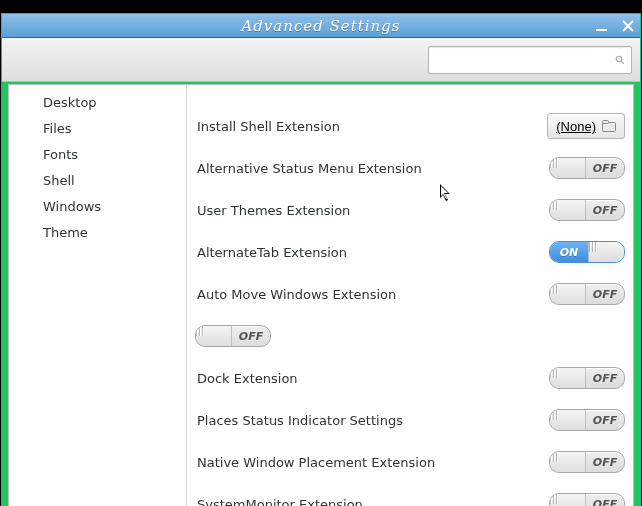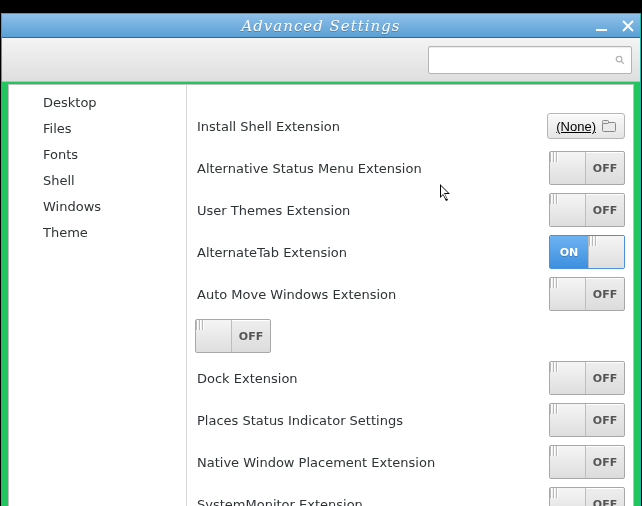--- a/index.html
+++ b/index.html
@@ -106,28 +106,29 @@
     display:inline-flex; align-items:center; gap:6px;
     background:linear-gradient(to bottom,#fafafa,#e5e5e5);
     border:1px solid #b5b5b5;
     border-radius:3px;
     box-shadow:inset 0 1px 0 #fff;
     font-size:13px;
     text-decoration:underline;
   }
   .none-btn .open-icon { width:14px; height:12px; }
   .switch {
-    width:76px; height:34px;
+    width:76px; height:22px;
     border:1px solid #a8a8a8;
-    border-radius:2px;
+    border-radius:10px;
     display:flex;
     overflow:hidden;
     background:linear-gradient(to bottom,#eee,#dcdcdc);
     font-size:11px; font-weight:bold;
     box-shadow:inset 0 1px 0 #fff;
+    font-style:italic;
   }
   .switch .half { flex:1; display:flex; align-items:center; justify-content:center; }
   .switch .handle {
     background:linear-gradient(to bottom,#f5f5f5,#dedede);
     border-left:1px solid #bdbdbd;
     border-right:1px solid #bdbdbd;
     width:36px; flex:none;
   }
   .switch.off .lbl-off { color:#555; }
   .switch.off .handle { order:-1; border-left:none; }

